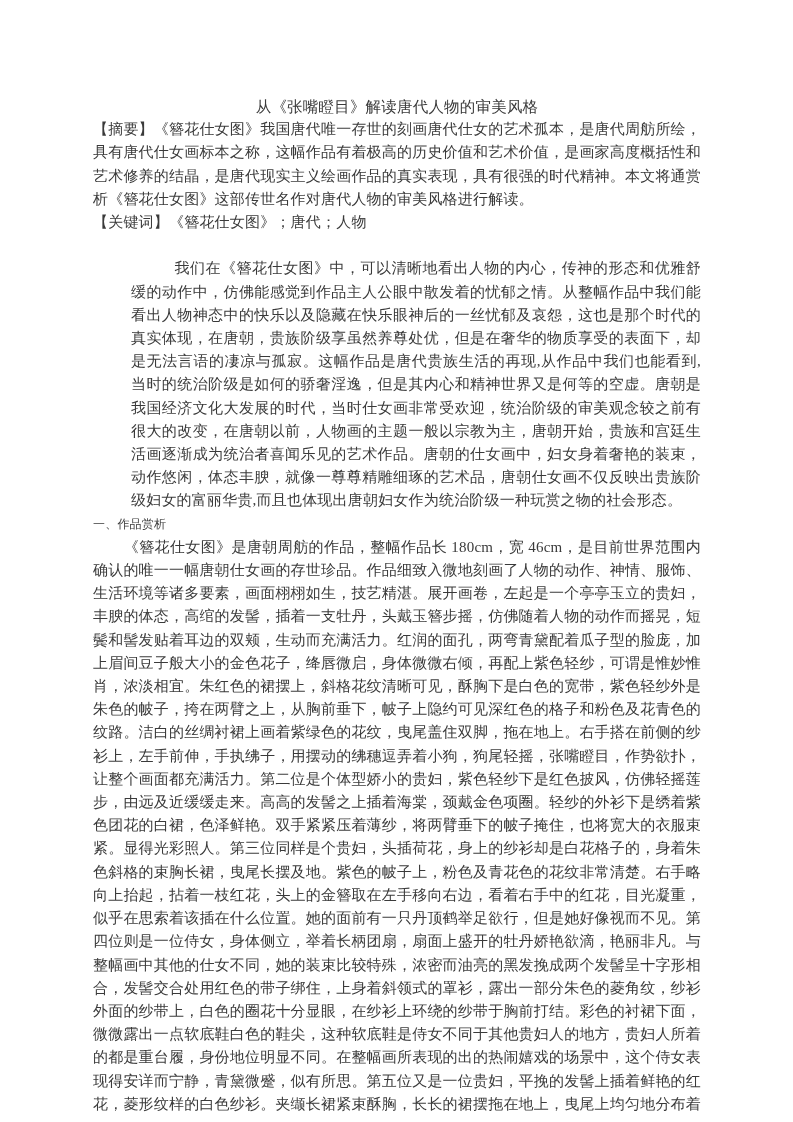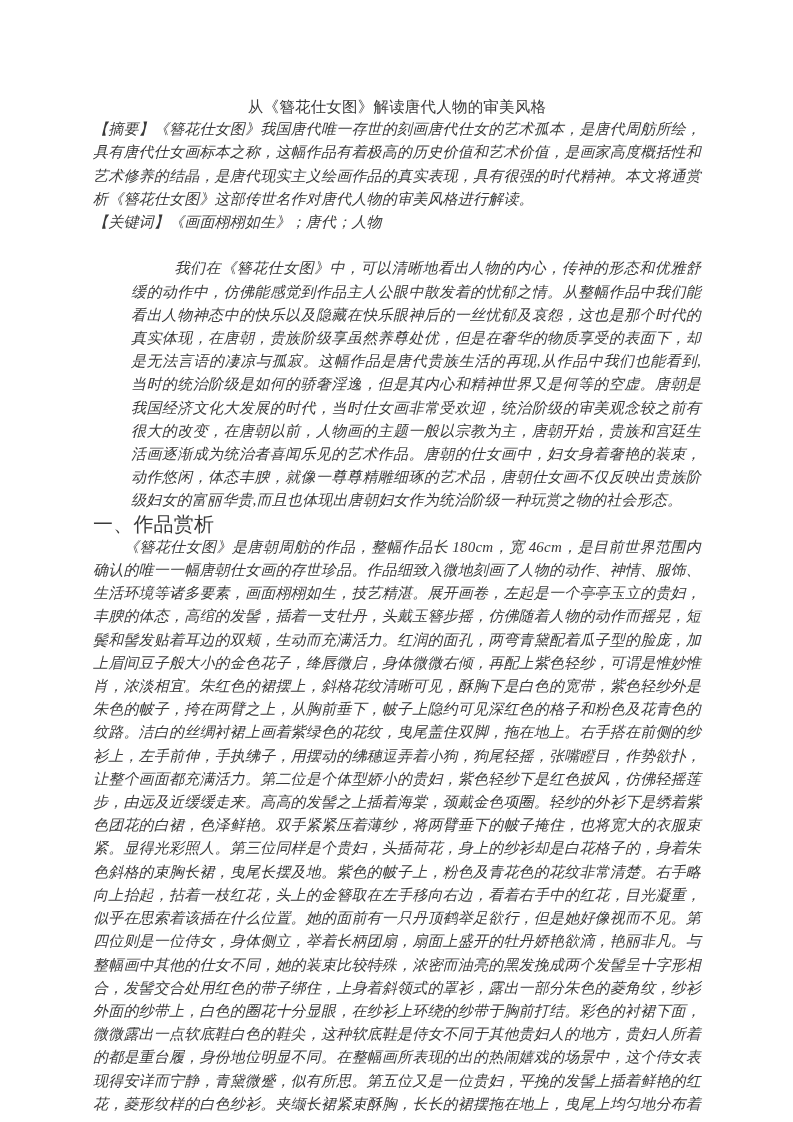--- a/index.html
+++ b/index.html
@@ -28,45 +28,44 @@
   }
   .doc-title {
     font-size: 15.5px;
     font-weight: normal;
     text-align: center;
     margin: 0;
     line-height: 23.2px;
   }
   .para {
     margin: 0;
-    font-style: italic;
   }
   .indent-3 {
     text-indent: 2.9em;
     margin-left: 38px;
   }
   .indent-2 {
     text-indent: 2.05em;
   }
   .heading {
-    font-size: 20px;
+    font-size: 12px;
     font-weight: normal;
     margin: 0;
     line-height: 23.2px;
   }
   .blank-line {
     height: 23.2px;
   }
 </style>
 </head>
 <body>
 
 <div class="page">
   <div class="content">
-    <h1 class="doc-title">从《簪花仕女图》解读唐代人物的审美风格</h1>
+    <h1 class="doc-title">从《张嘴瞪目》解读唐代人物的审美风格</h1>
     <p class="para">【摘要】《簪花仕女图》我国唐代唯一存世的刻画唐代仕女的艺术孤本，是唐代周舫所绘，具有唐代仕女画标本之称，这幅作品有着极高的历史价值和艺术价值，是画家高度概括性和艺术修养的结晶，是唐代现实主义绘画作品的真实表现，具有很强的时代精神。本文将通赏析《簪花仕女图》这部传世名作对唐代人物的审美风格进行解读。</p>
-    <p class="para">【关键词】《画面栩栩如生》；唐代；人物</p>
+    <p class="para">【关键词】《簪花仕女图》；唐代；人物</p>
     <div class="blank-line"></div>
     <p class="para indent-3">我们在《簪花仕女图》中，可以清晰地看出人物的内心，传神的形态和优雅舒缓的动作中，仿佛能感觉到作品主人公眼中散发着的忧郁之情。从整幅作品中我们能看出人物神态中的快乐以及隐藏在快乐眼神后的一丝忧郁及哀怨，这也是那个时代的真实体现，在唐朝，贵族阶级享虽然养尊处优，但是在奢华的物质享受的表面下，却是无法言语的凄凉与孤寂。这幅作品是唐代贵族生活的再现,从作品中我们也能看到,当时的统治阶级是如何的骄奢淫逸，但是其内心和精神世界又是何等的空虚。唐朝是我国经济文化大发展的时代，当时仕女画非常受欢迎，统治阶级的审美观念较之前有很大的改变，在唐朝以前，人物画的主题一般以宗教为主，唐朝开始，贵族和宫廷生活画逐渐成为统治者喜闻乐见的艺术作品。唐朝的仕女画中，妇女身着奢艳的装束，动作悠闲，体态丰腴，就像一尊尊精雕细琢的艺术品，唐朝仕女画不仅反映出贵族阶级妇女的富丽华贵,而且也体现出唐朝妇女作为统治阶级一种玩赏之物的社会形态。</p>
     <h2 class="heading">一、作品赏析</h2>
     <p class="para indent-2">《簪花仕女图》是唐朝周舫的作品，整幅作品长 180cm，宽 46cm，是目前世界范围内确认的唯一一幅唐朝仕女画的存世珍品。作品细致入微地刻画了人物的动作、神情、服饰、生活环境等诸多要素，画面栩栩如生，技艺精湛。展开画卷，左起是一个亭亭玉立的贵妇，丰腴的体态，高绾的发髻，插着一支牡丹，头戴玉簪步摇，仿佛随着人物的动作而摇晃，短鬓和髻发贴着耳边的双颊，生动而充满活力。红润的面孔，两弯青黛配着瓜子型的脸庞，加上眉间豆子般大小的金色花子，绛唇微启，身体微微右倾，再配上紫色轻纱，可谓是惟妙惟肖，浓淡相宜。朱红色的裙摆上，斜格花纹清晰可见，酥胸下是白色的宽带，紫色轻纱外是朱色的帔子，挎在两臂之上，从胸前垂下，帔子上隐约可见深红色的格子和粉色及花青色的纹路。洁白的丝绸衬裙上画着紫绿色的花纹，曳尾盖住双脚，拖在地上。右手搭在前侧的纱衫上，左手前伸，手执绋子，用摆动的绋穗逗弄着小狗，狗尾轻摇，张嘴瞪目，作势欲扑，让整个画面都充满活力。第二位是个体型娇小的贵妇，紫色轻纱下是红色披风，仿佛轻摇莲步，由远及近缓缓走来。高高的发髻之上插着海棠，颈戴金色项圈。轻纱的外衫下是绣着紫色团花的白裙，色泽鲜艳。双手紧紧压着薄纱，将两臂垂下的帔子掩住，也将宽大的衣服束紧。显得光彩照人。第三位同样是个贵妇，头插荷花，身上的纱衫却是白花格子的，身着朱色斜格的束胸长裙，曳尾长摆及地。紫色的帔子上，粉色及青花色的花纹非常清楚。右手略向上抬起，拈着一枝红花，头上的金簪取在左手移向右边，看着右手中的红花，目光凝重，似乎在思索着该插在什么位置。她的面前有一只丹顶鹤举足欲行，但是她好像视而不见。第四位则是一位侍女，身体侧立，举着长柄团扇，扇面上盛开的牡丹娇艳欲滴，艳丽非凡。与整幅画中其他的仕女不同，她的装束比较特殊，浓密而油亮的黑发挽成两个发髻呈十字形相合，发髻交合处用红色的带子绑住，上身着斜领式的罩衫，露出一部分朱色的菱角纹，纱衫外面的纱带上，白色的圈花十分显眼，在纱衫上环绕的纱带于胸前打结。彩色的衬裙下面，微微露出一点软底鞋白色的鞋尖，这种软底鞋是侍女不同于其他贵妇人的地方，贵妇人所着的都是重台履，身份地位明显不同。在整幅画所表现的出的热闹嬉戏的场景中，这个侍女表现得安详而宁静，青黛微蹙，似有所思。第五位又是一位贵妇，平挽的发髻上插着鲜艳的红花，菱形纹样的白色纱衫。夹缬长裙紧束酥胸，长长的裙摆拖在地上，曳尾上均匀地分布着</p>
   </div>
 </div>
 
 </body></html>

